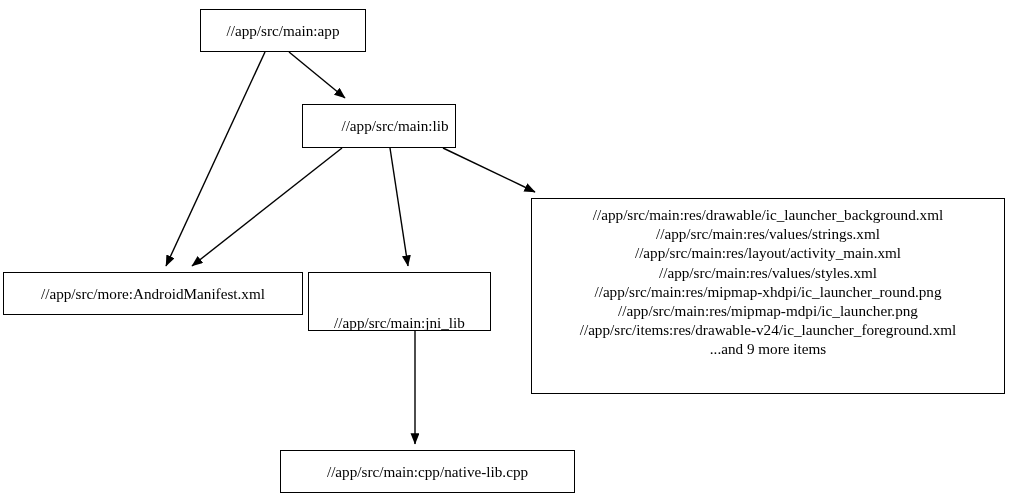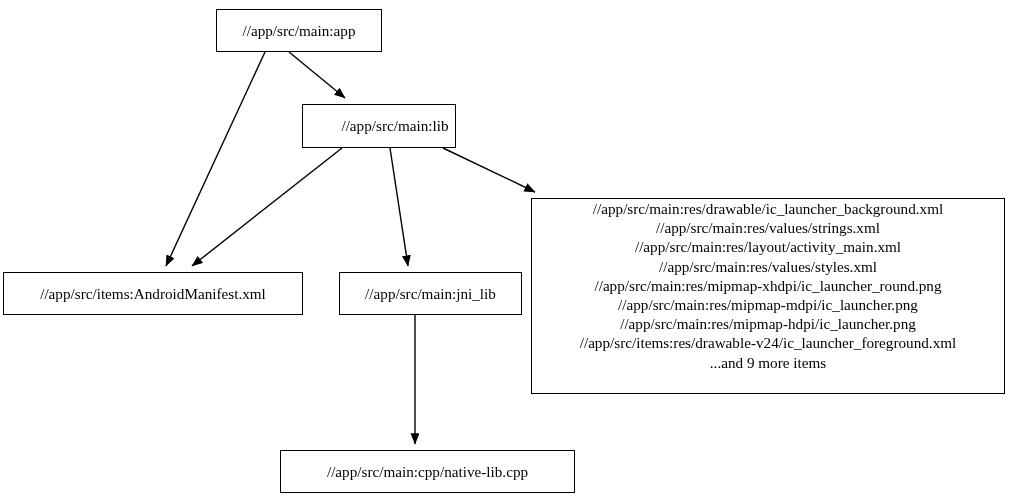--- a/index.html
+++ b/index.html
@@ -34,21 +34,21 @@
     text-align: center;
     color: #000000;
     font-family: "Liberation Serif", "DejaVu Serif", serif;
     font-size: 15.2px;
     line-height: 1.0;
     white-space: nowrap;
   }
   .node.multiline {
     display: block;
     white-space: normal;
-    padding-top: 0;
+    padding-top: 6px;
   }
   .node .node-label {
     display: block;
     width: 100%;
   }
   .res-line {
     display: block;
     text-align: center;
     font-size: 15.2px;
     line-height: 19.2px;
@@ -70,45 +70,44 @@
     <g id="edges-group" stroke="#000000" stroke-width="1.4" fill="none">
         <line x1="289" y1="52" x2="345" y2="98" marker-end="url(#arrowhead)"></line>
         <line x1="265" y1="52" x2="166" y2="266" marker-end="url(#arrowhead)"></line>
         <line x1="342" y1="148" x2="192" y2="266" marker-end="url(#arrowhead)"></line>
         <line x1="390" y1="148" x2="408" y2="266" marker-end="url(#arrowhead)"></line>
         <line x1="443" y1="148" x2="535" y2="192" marker-end="url(#arrowhead)"></line>
         <line x1="415" y1="315" x2="415" y2="444" marker-end="url(#arrowhead)"></line>
       </g>
   </svg>
 
-  <div class="node" style="left: 216px; top: 9px; width: 166px; height: 43px;">
+  <div class="node" style="left: 200px; top: 9px; width: 166px; height: 43px;">
     <span class="node-label">//app/src/main:app</span>
   </div>
 
   <div class="node" style="left: 302px; top: 104px; width: 154px; height: 44px; padding-left: 32px;">
     <span class="node-label">//app/src/main:lib</span>
   </div>
 
   <div class="node" style="left: 3px; top: 272px; width: 300px; height: 43px;">
-    <span class="node-label">//app/src/items:AndroidManifest.xml</span>
+    <span class="node-label">//app/src/more:AndroidManifest.xml</span>
   </div>
 
-  <div class="node" style="left: 339px; top: 272px; width: 183px; height: 43px;">
+  <div class="node" style="left: 308px; top: 272px; width: 183px; height: 59px; align-items: flex-end;">
     <span class="node-label">//app/src/main:jni_lib</span>
   </div>
 
   <div class="node" style="left: 280px; top: 450px; width: 295px; height: 43px;">
     <span class="node-label">//app/src/main:cpp/native-lib.cpp</span>
   </div>
 
   <div class="node multiline" id="res-node" style="left: 531px; top: 198px; width: 474px; height: 196px;">
       <span class="res-line">//app/src/main:res/drawable/ic_launcher_background.xml</span>
       <span class="res-line">//app/src/main:res/values/strings.xml</span>
       <span class="res-line">//app/src/main:res/layout/activity_main.xml</span>
       <span class="res-line">//app/src/main:res/values/styles.xml</span>
       <span class="res-line">//app/src/main:res/mipmap-xhdpi/ic_launcher_round.png</span>
       <span class="res-line">//app/src/main:res/mipmap-mdpi/ic_launcher.png</span>
-      <span class="res-line">//app/src/main:res/mipmap-hdpi/ic_launcher.png</span>
       <span class="res-line">//app/src/items:res/drawable-v24/ic_launcher_foreground.xml</span>
       <span class="res-line">...and 9 more items</span>
     </div>
 
 </div>
 
 </body></html>

